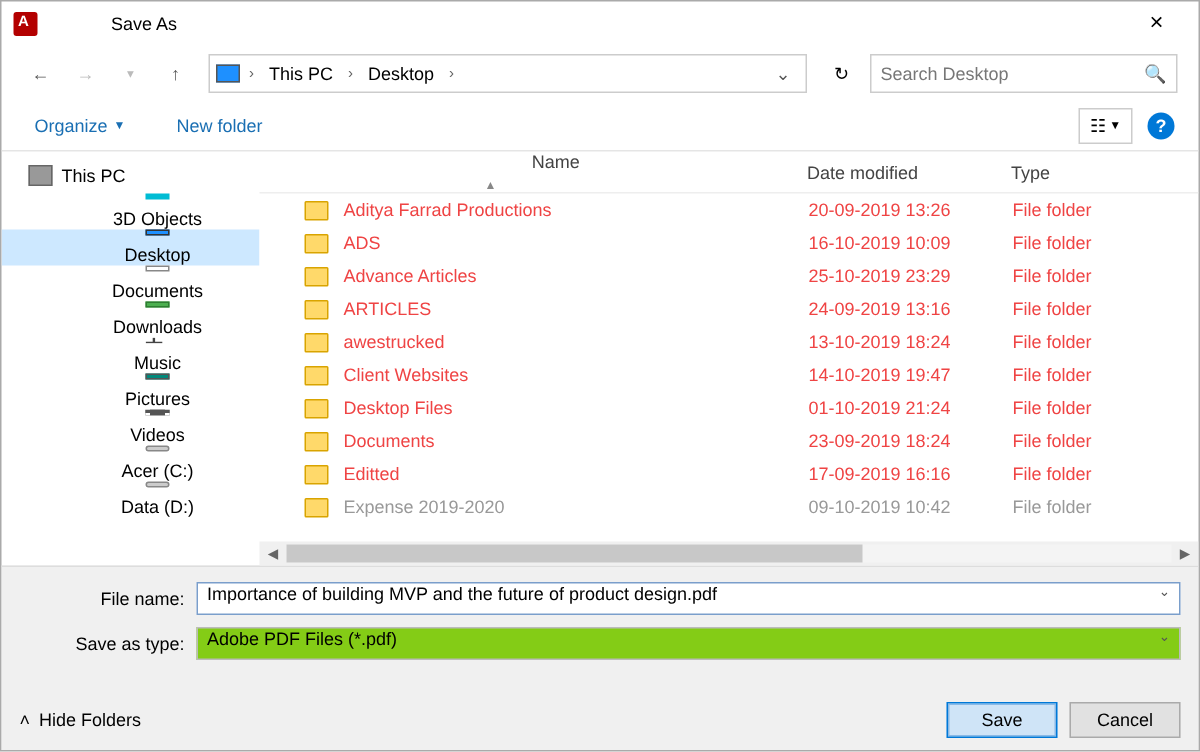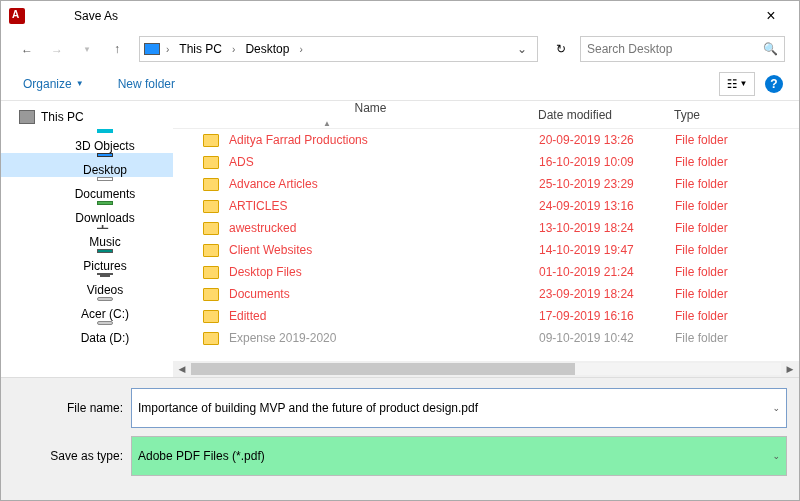--- a/index.html
+++ b/index.html
@@ -56,27 +56,27 @@
 .row .fname { width: 310px; }
 .row .fdate { width: 136px; }
 .row .ftype { flex: 1; }
 .hscroll { height: 16px; background: #f0f0f0; display: flex; align-items: center; padding: 0 2px; gap: 2px; }
 .hscroll .arr { width: 14px; text-align: center; color: #666; font-size: 9px; }
 .hscroll .track { flex: 1; height: 12px; background: #f4f4f4; position: relative; }
 .hscroll .thumb { position: absolute; left: 0; width: 65%; height: 100%; background: #c8c8c8; }
 .form-area { background: #f0f0f0; padding: 10px 12px 12px; border-top: 1px solid #ddd; }
 .form-row { display: flex; align-items: center; margin-bottom: 8px; }
 .form-row label { width: 118px; text-align: right; padding-right: 8px; }
-.form-row .field { flex: 1; height: 40px; border: 1px solid #7a9ecb; background: #fff; padding: 0 6px; display: flex; align-items: center; position: relative; }
-.form-row .field.type { border-color: #bbb; background: #86efac; }
+.form-row .field { flex: 1; height: 22px; border: 1px solid #7a9ecb; background: #fff; padding: 0 6px; display: flex; position: relative; }
+.form-row .field.type { border-color: #bbb; background: #84cc16; }
 .form-row .field .drop { position: absolute; right: 6px; color: #555; font-size: 9px; }
 .footer { display: flex; align-items: center; padding: 8px 12px 12px; background: #f0f0f0; }
 .hide-folders { display: flex; align-items: center; gap: 6px; cursor: pointer; }
 .footer-spacer { flex: 1; }
-.btn { width: 108px; height: 24px; border: 1px solid #aaa; background: #e1e1e1; display: flex; align-items: center; justify-content: center; cursor: pointer; margin-left: 8px; }
+.btn { width: 74px; height: 24px; border: 1px solid #aaa; background: #e1e1e1; display: flex; align-items: center; justify-content: center; cursor: pointer; margin-left: 8px; }
 .btn.primary { border: 1px solid #0078d7; background: #cfe4f7; box-shadow: inset 0 0 0 1px #8ab9e6; }
 </style>
 </head>
 <body>
 
 <div class="title-bar">
   <div class="app-icon"></div>
   <div class="title">Save As</div>
   <div class="close">×</div>
 </div>

